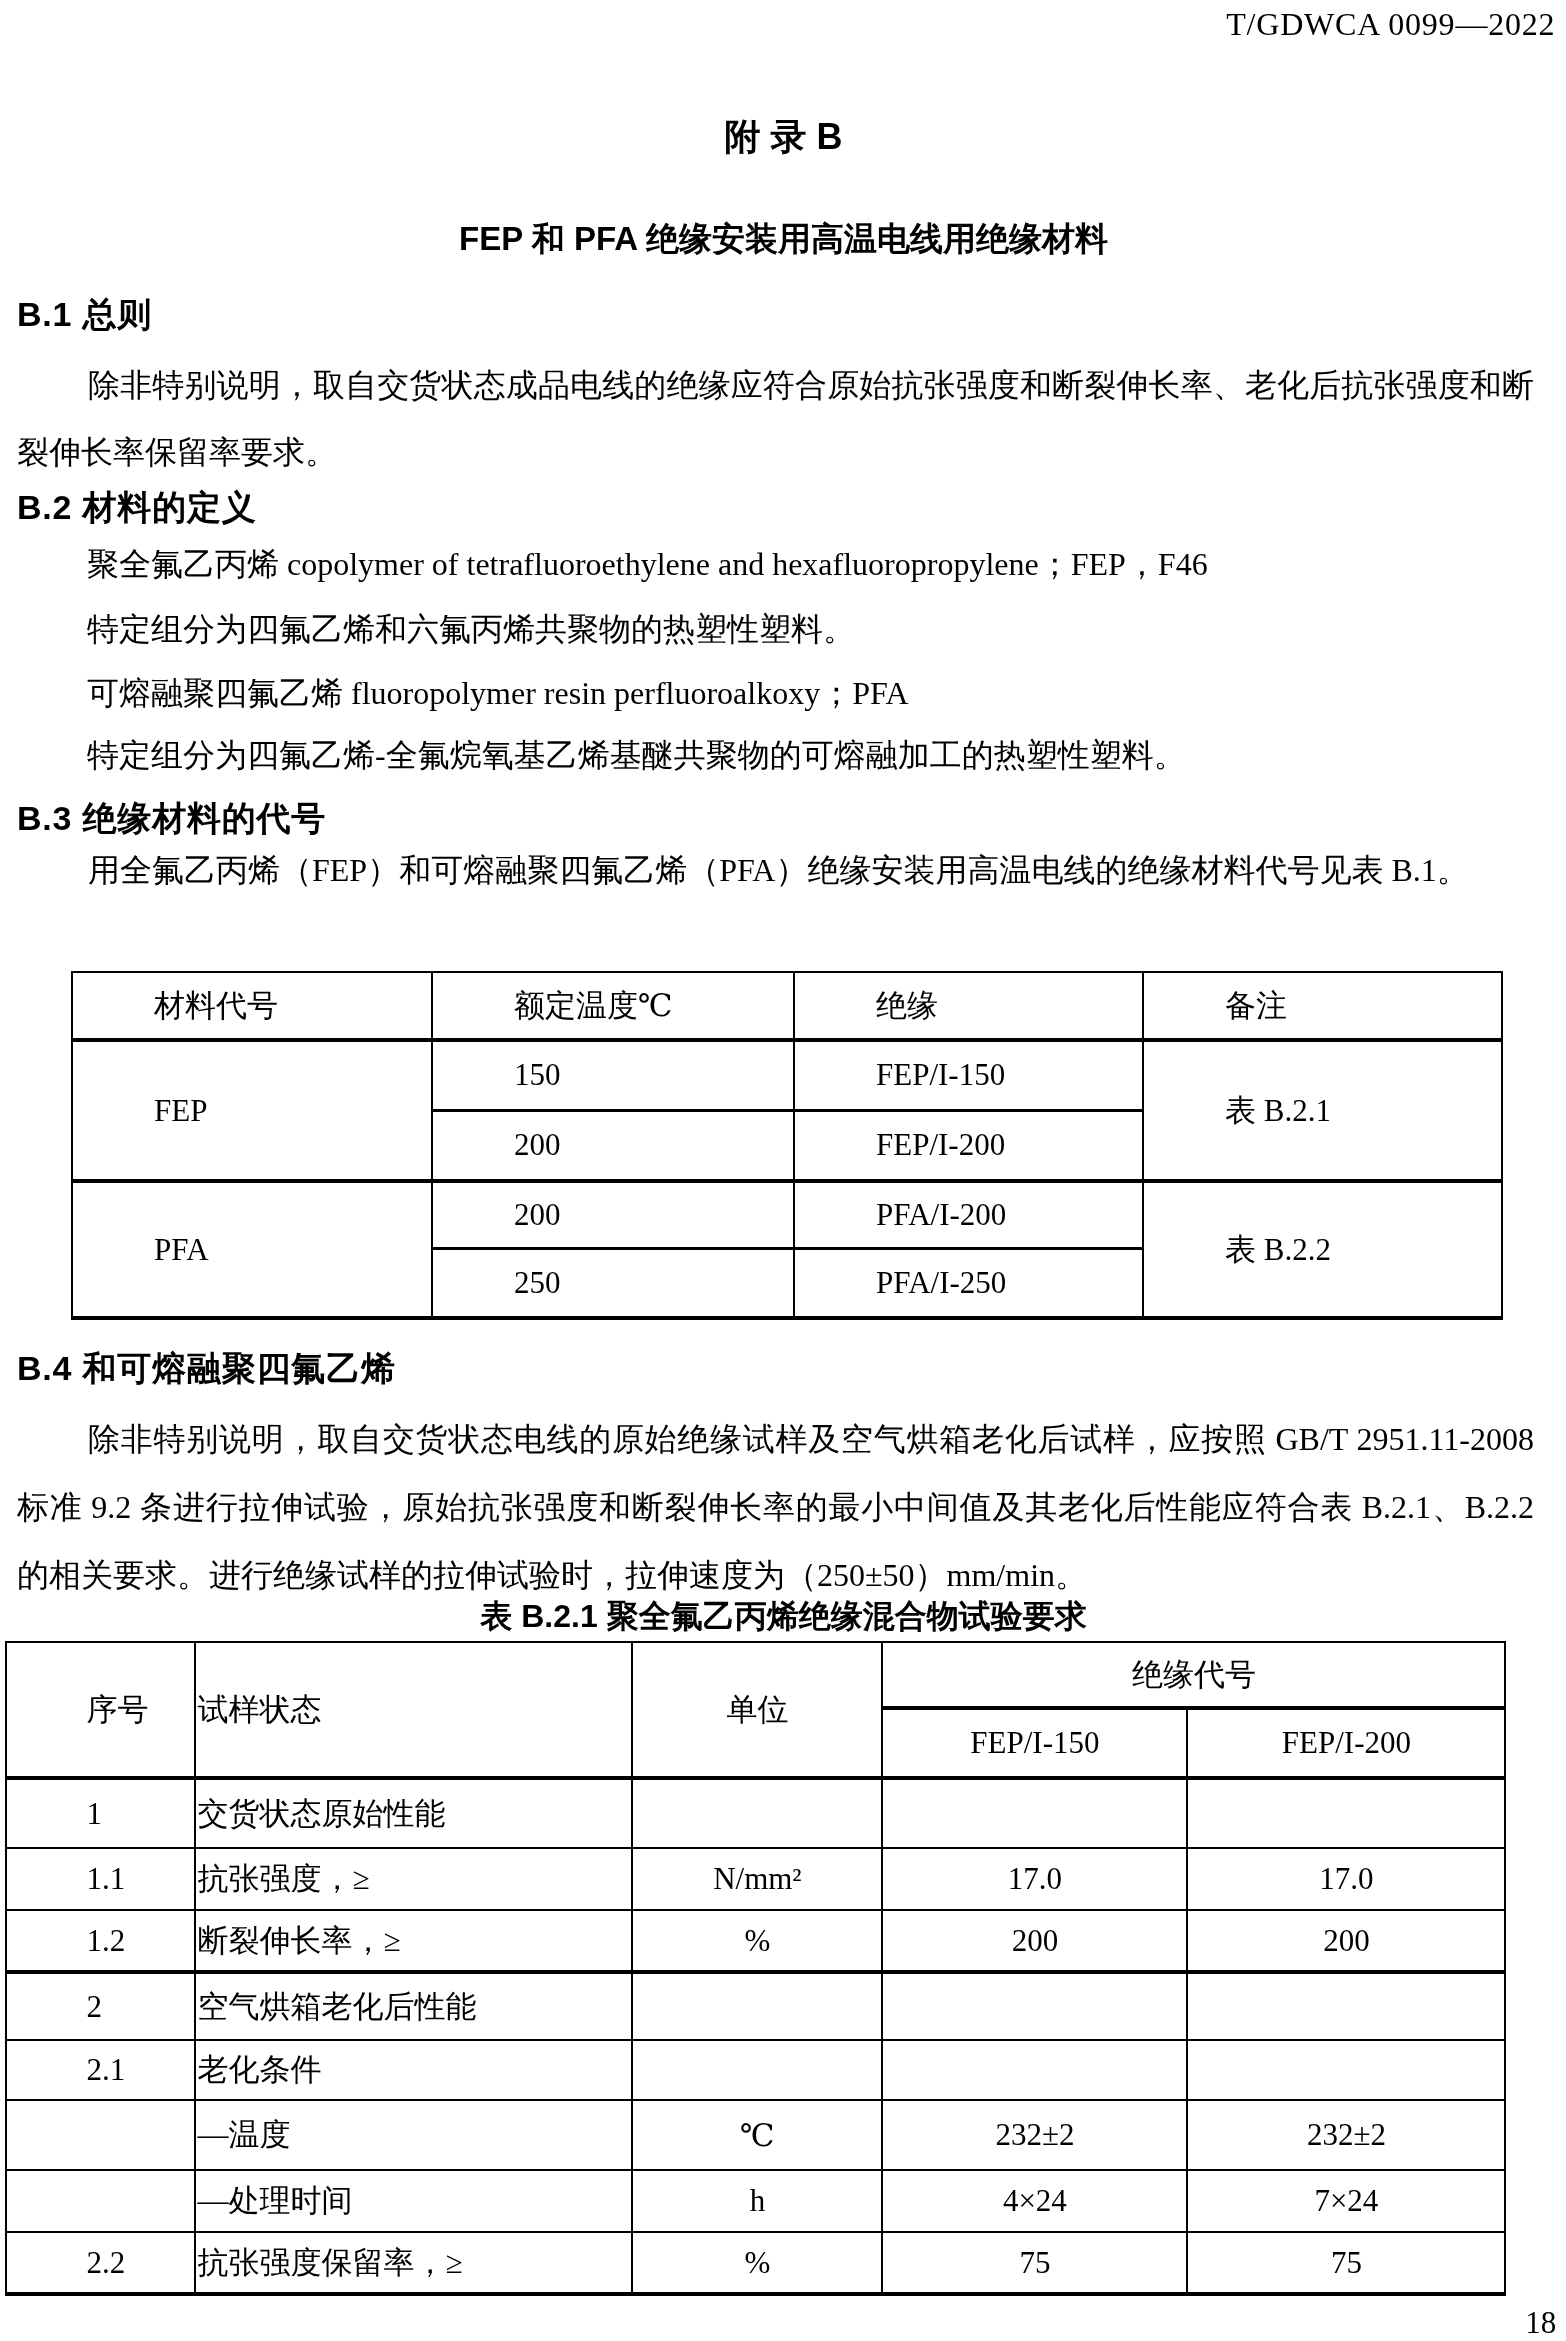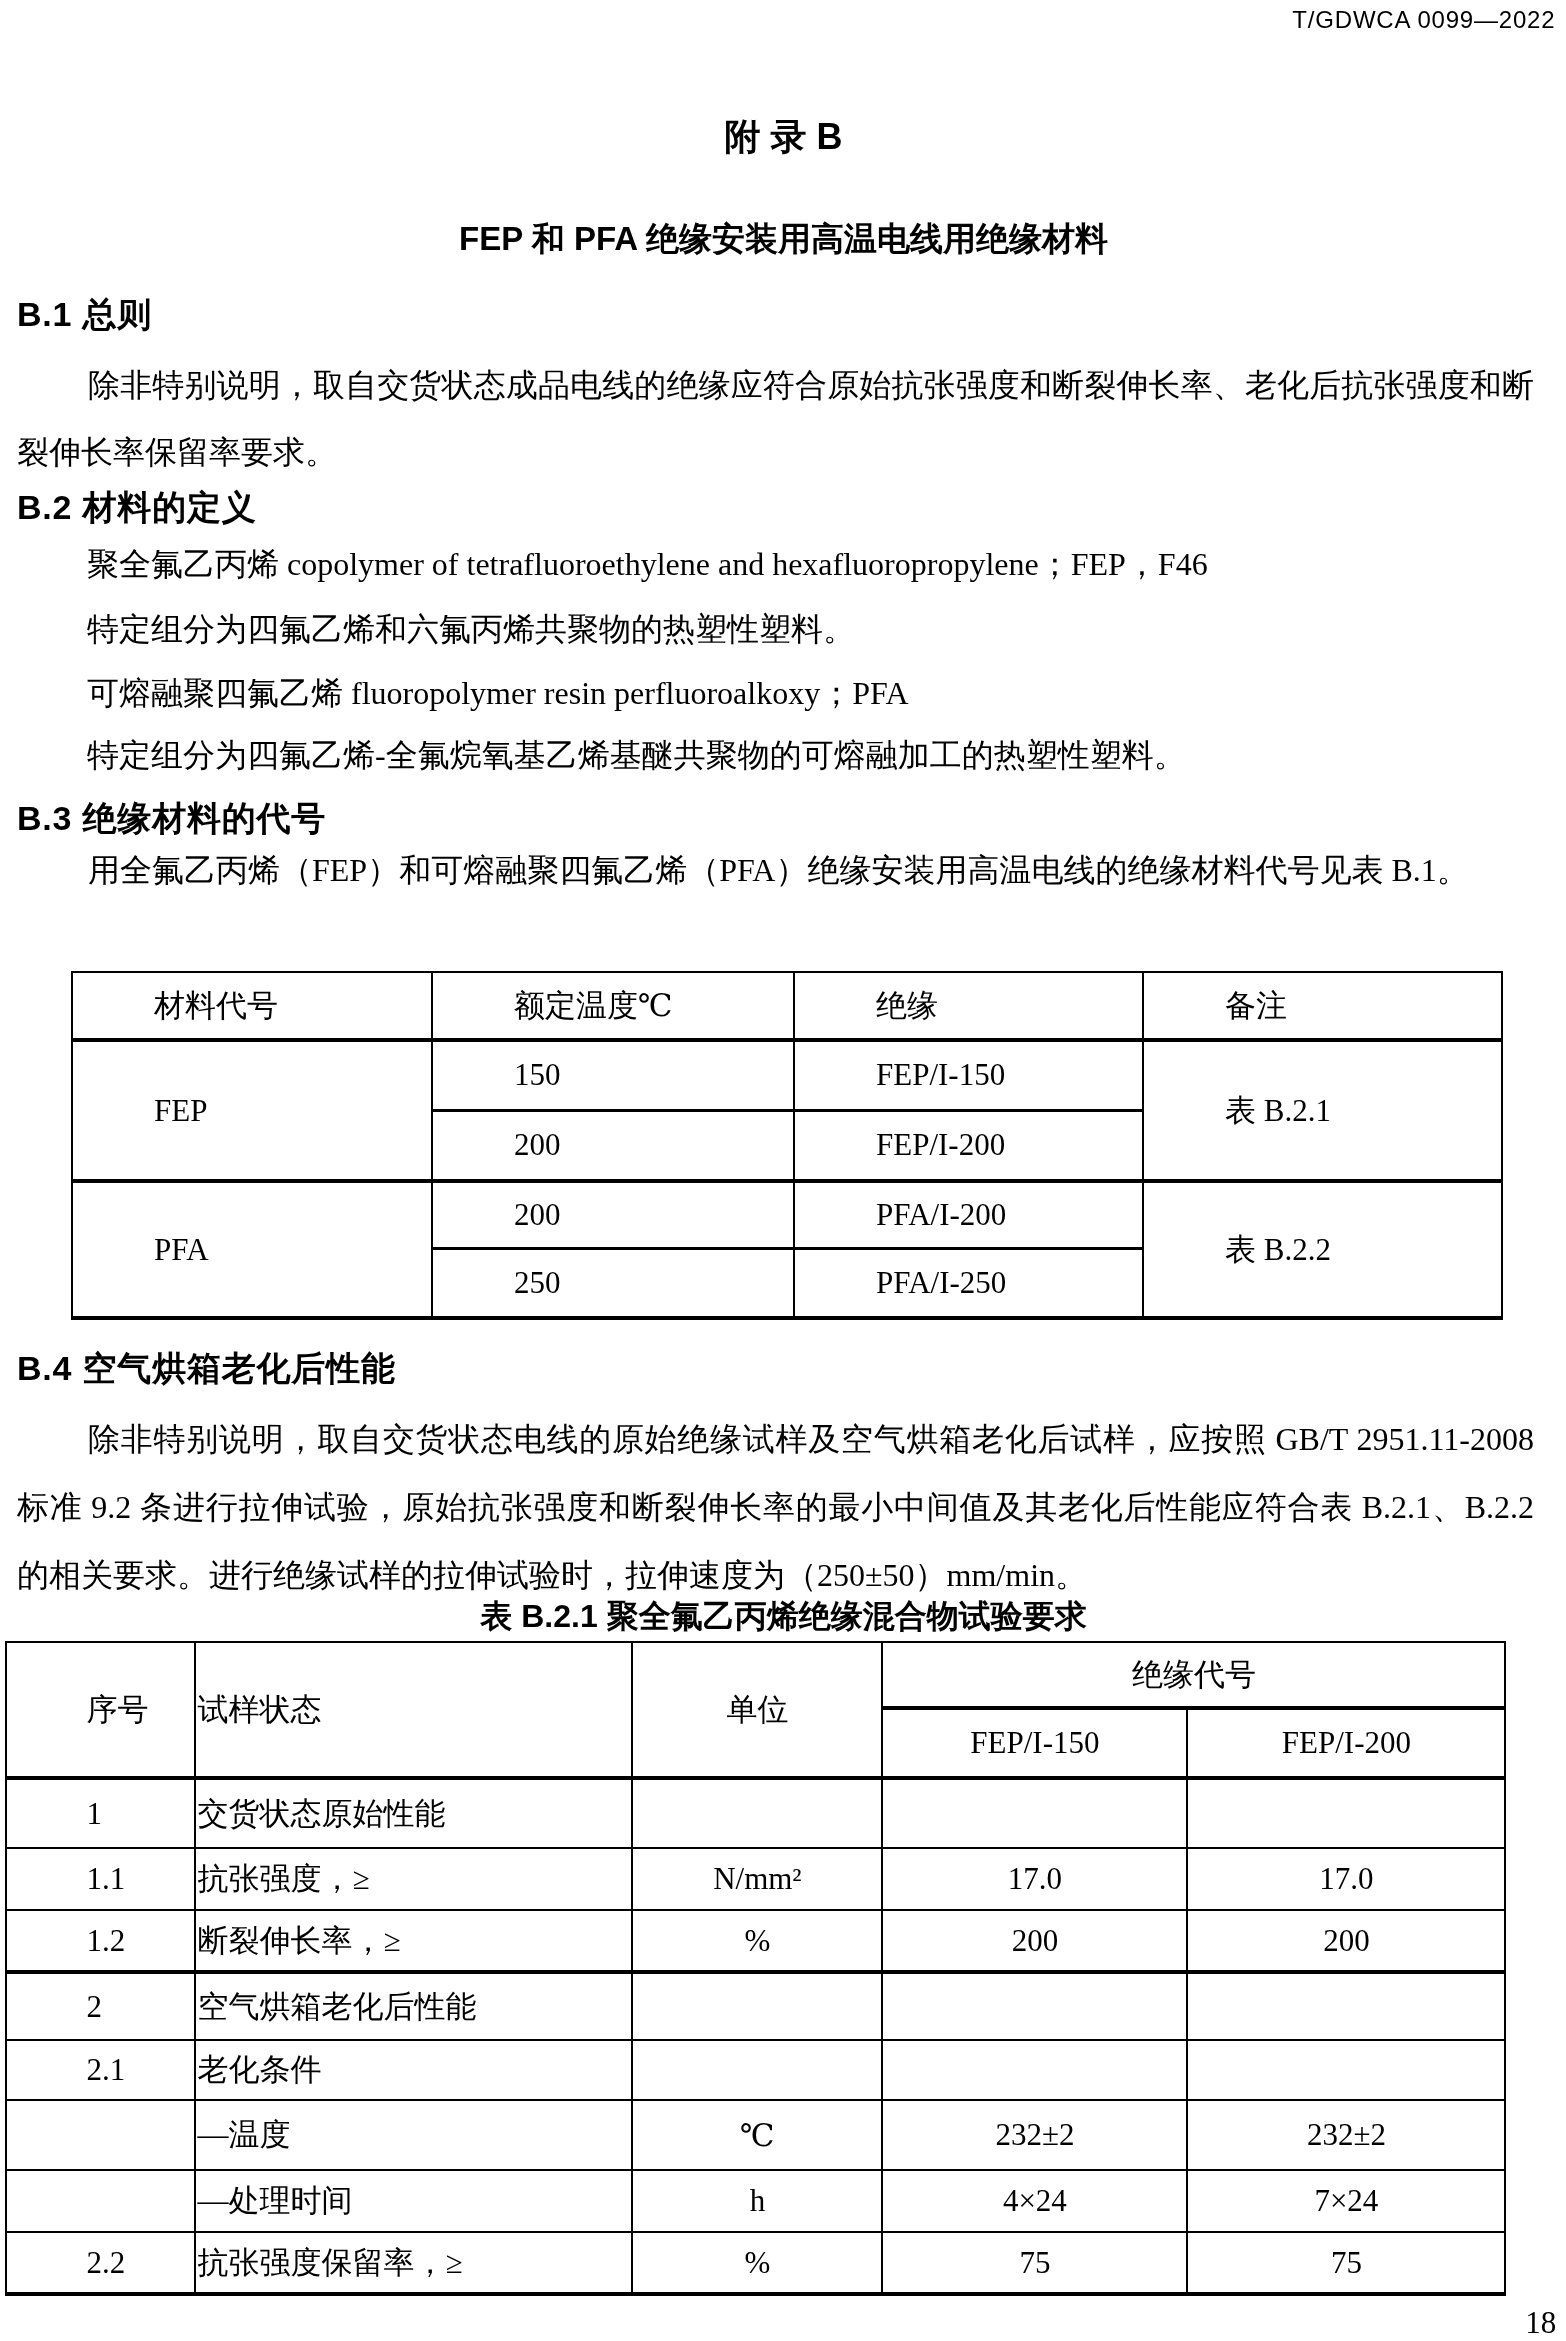--- a/index.html
+++ b/index.html
@@ -9,22 +9,22 @@
     margin:0 auto;
     background:#ffffff;
     color:#000;
     font-family:"Liberation Serif","DejaVu Serif",serif;
     overflow:hidden;
   }
   .abs { position:absolute; }
 
   .doc-code {
     top:6.2px; right:11.6px;
-    font-family:Liberation Sans, sans-serif;
-    font-size:24px; font-weight:500; letter-spacing:0.8px;
+    font-family:Liberation Serif, serif;
+    font-size:32px; font-weight:500; letter-spacing:0.8px;
   }
   .center-line { left:0; width:100%; text-align:center; }
   .t1 { top:113px; font-size:36px; font-weight:bold; font-family:"Liberation Sans","DejaVu Sans",sans-serif; }
   .t2 { top:165px; font-size:31px; font-weight:bold; font-family:"Liberation Sans","DejaVu Sans",sans-serif; }
   .t3 { top:217px; font-size:33px; font-weight:bold; font-family:"Liberation Sans","DejaVu Sans",sans-serif; }
 
   .heading {
     left:17px;
     font-family:"Liberation Sans","DejaVu Sans",sans-serif;
     font-size:34px; font-weight:bold;
@@ -134,21 +134,21 @@
       <td>PFA/I-200</td>
       <td rowspan="2">表 B.2.2</td>
     </tr>
     <tr class="sub" style="height:70px">
       <td>250</td>
       <td>PFA/I-250</td>
     </tr>
   </tbody>
     </table>
 
-  <div class="abs heading" style="top:1346px">B.4 空气烘箱老化后性能</div>
+  <div class="abs heading" style="top:1346px">B.4 和可熔融聚四氟乙烯</div>
   <div class="abs para" style="top:1405px; line-height:68px;">除非特别说明，取自交货状态电线的原始绝缘试样及空气烘箱老化后试样，应按照 GB/T 2951.11-2008 标准 9.2 条进行拉伸试验，原始抗张强度和断裂伸长率的最小中间值及其老化后性能应符合表 B.2.1、B.2.2 的相关要求。进行绝缘试样的拉伸试验时，拉伸速度为（250±50）mm/min。</div>
 
   <div class="abs caption" style="top:1595px">表 B.2.1 聚全氟乙丙烯绝缘混合物试验要求</div>
 
   <table class="abs tbl tbl-b21" style="top:1641px; left:5.4px;">
     <colgroup>
         <col style="width:189px">
         <col style="width:437px">
         <col style="width:250px">
         <col style="width:305px">

